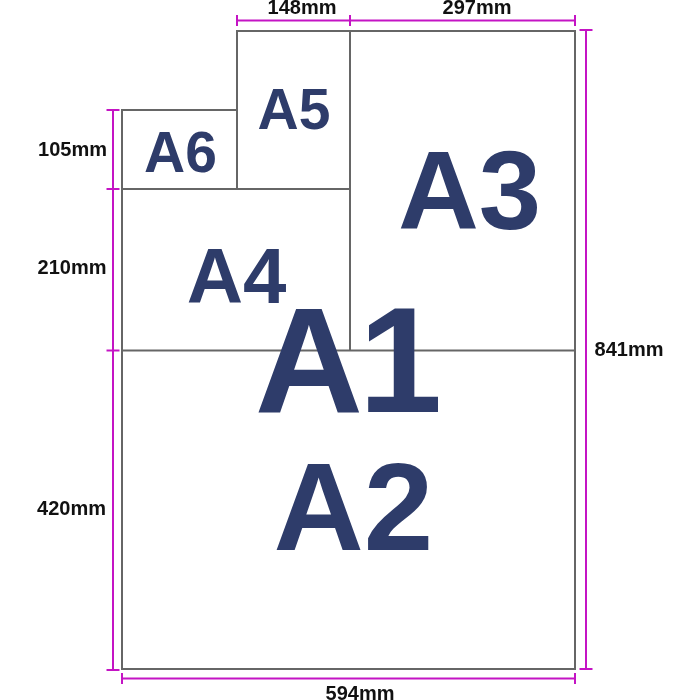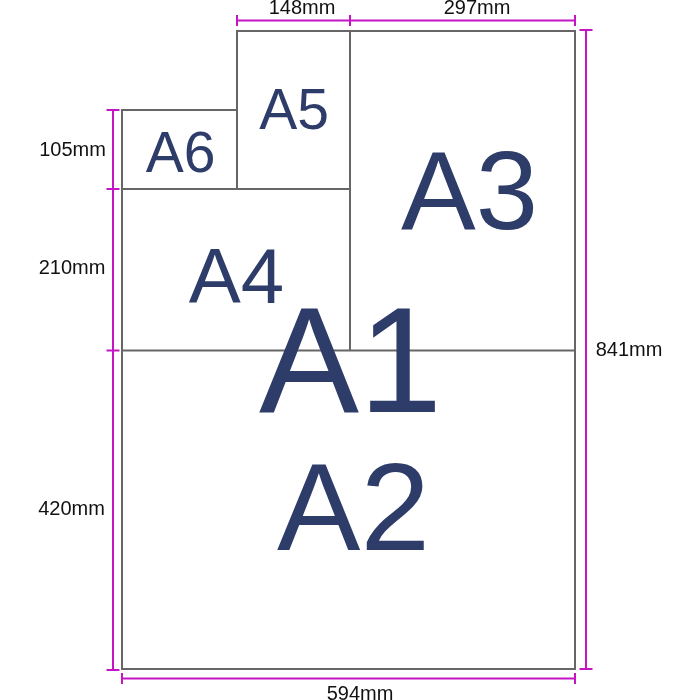--- a/index.html
+++ b/index.html
@@ -1,16 +1,16 @@
 <!DOCTYPE html>
 <html><head>
 <meta charset="utf-8">
 <style>
   html,body{margin:0;padding:0;background:#ffffff;}
-  .wrap{width:700px;height:700px;position:relative;overflow:hidden;}
+  .wrap{width:700px;height:700px;position:relative;overflow:hidden;font-weight:bold;}
   svg{display:block;}
   text{font-family:"Liberation Sans", sans-serif;}
 </style>
 </head>
 <body>
 <div class="wrap">
 <svg width="700" height="700" viewBox="0 0 700 700">
 
   <rect x="0" y="0" width="700" height="700" fill="#ffffff"></rect>
 

